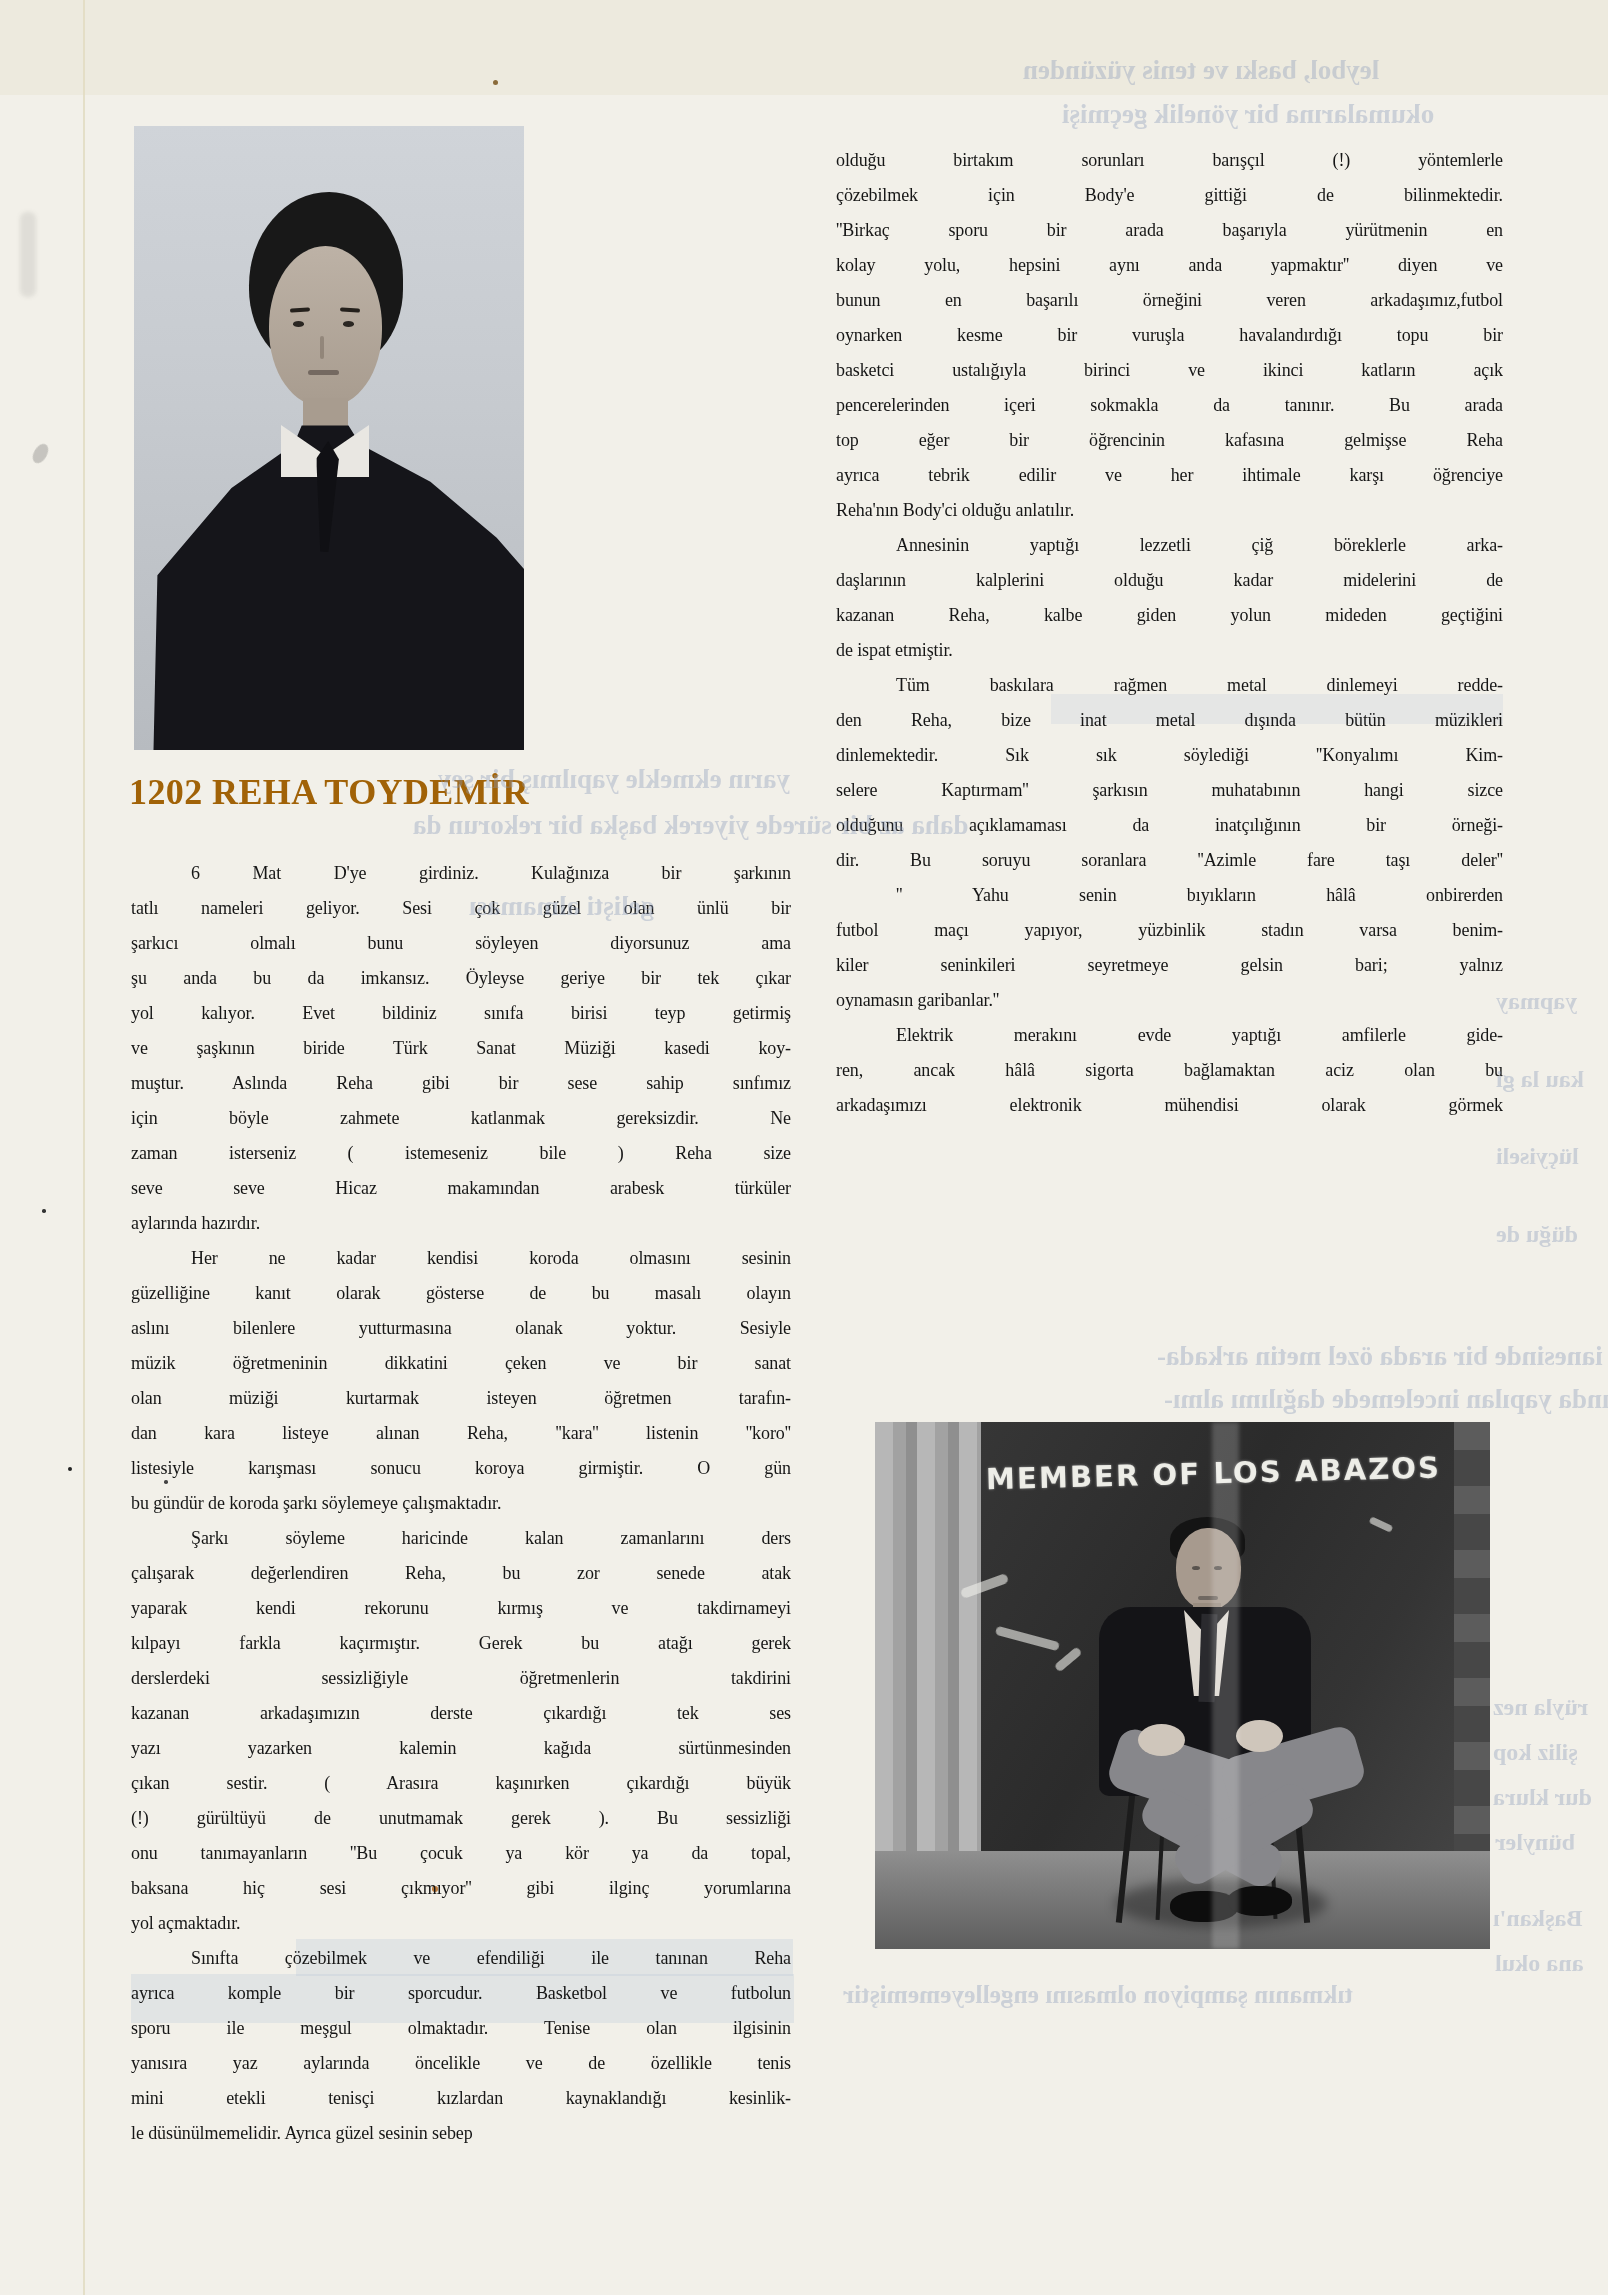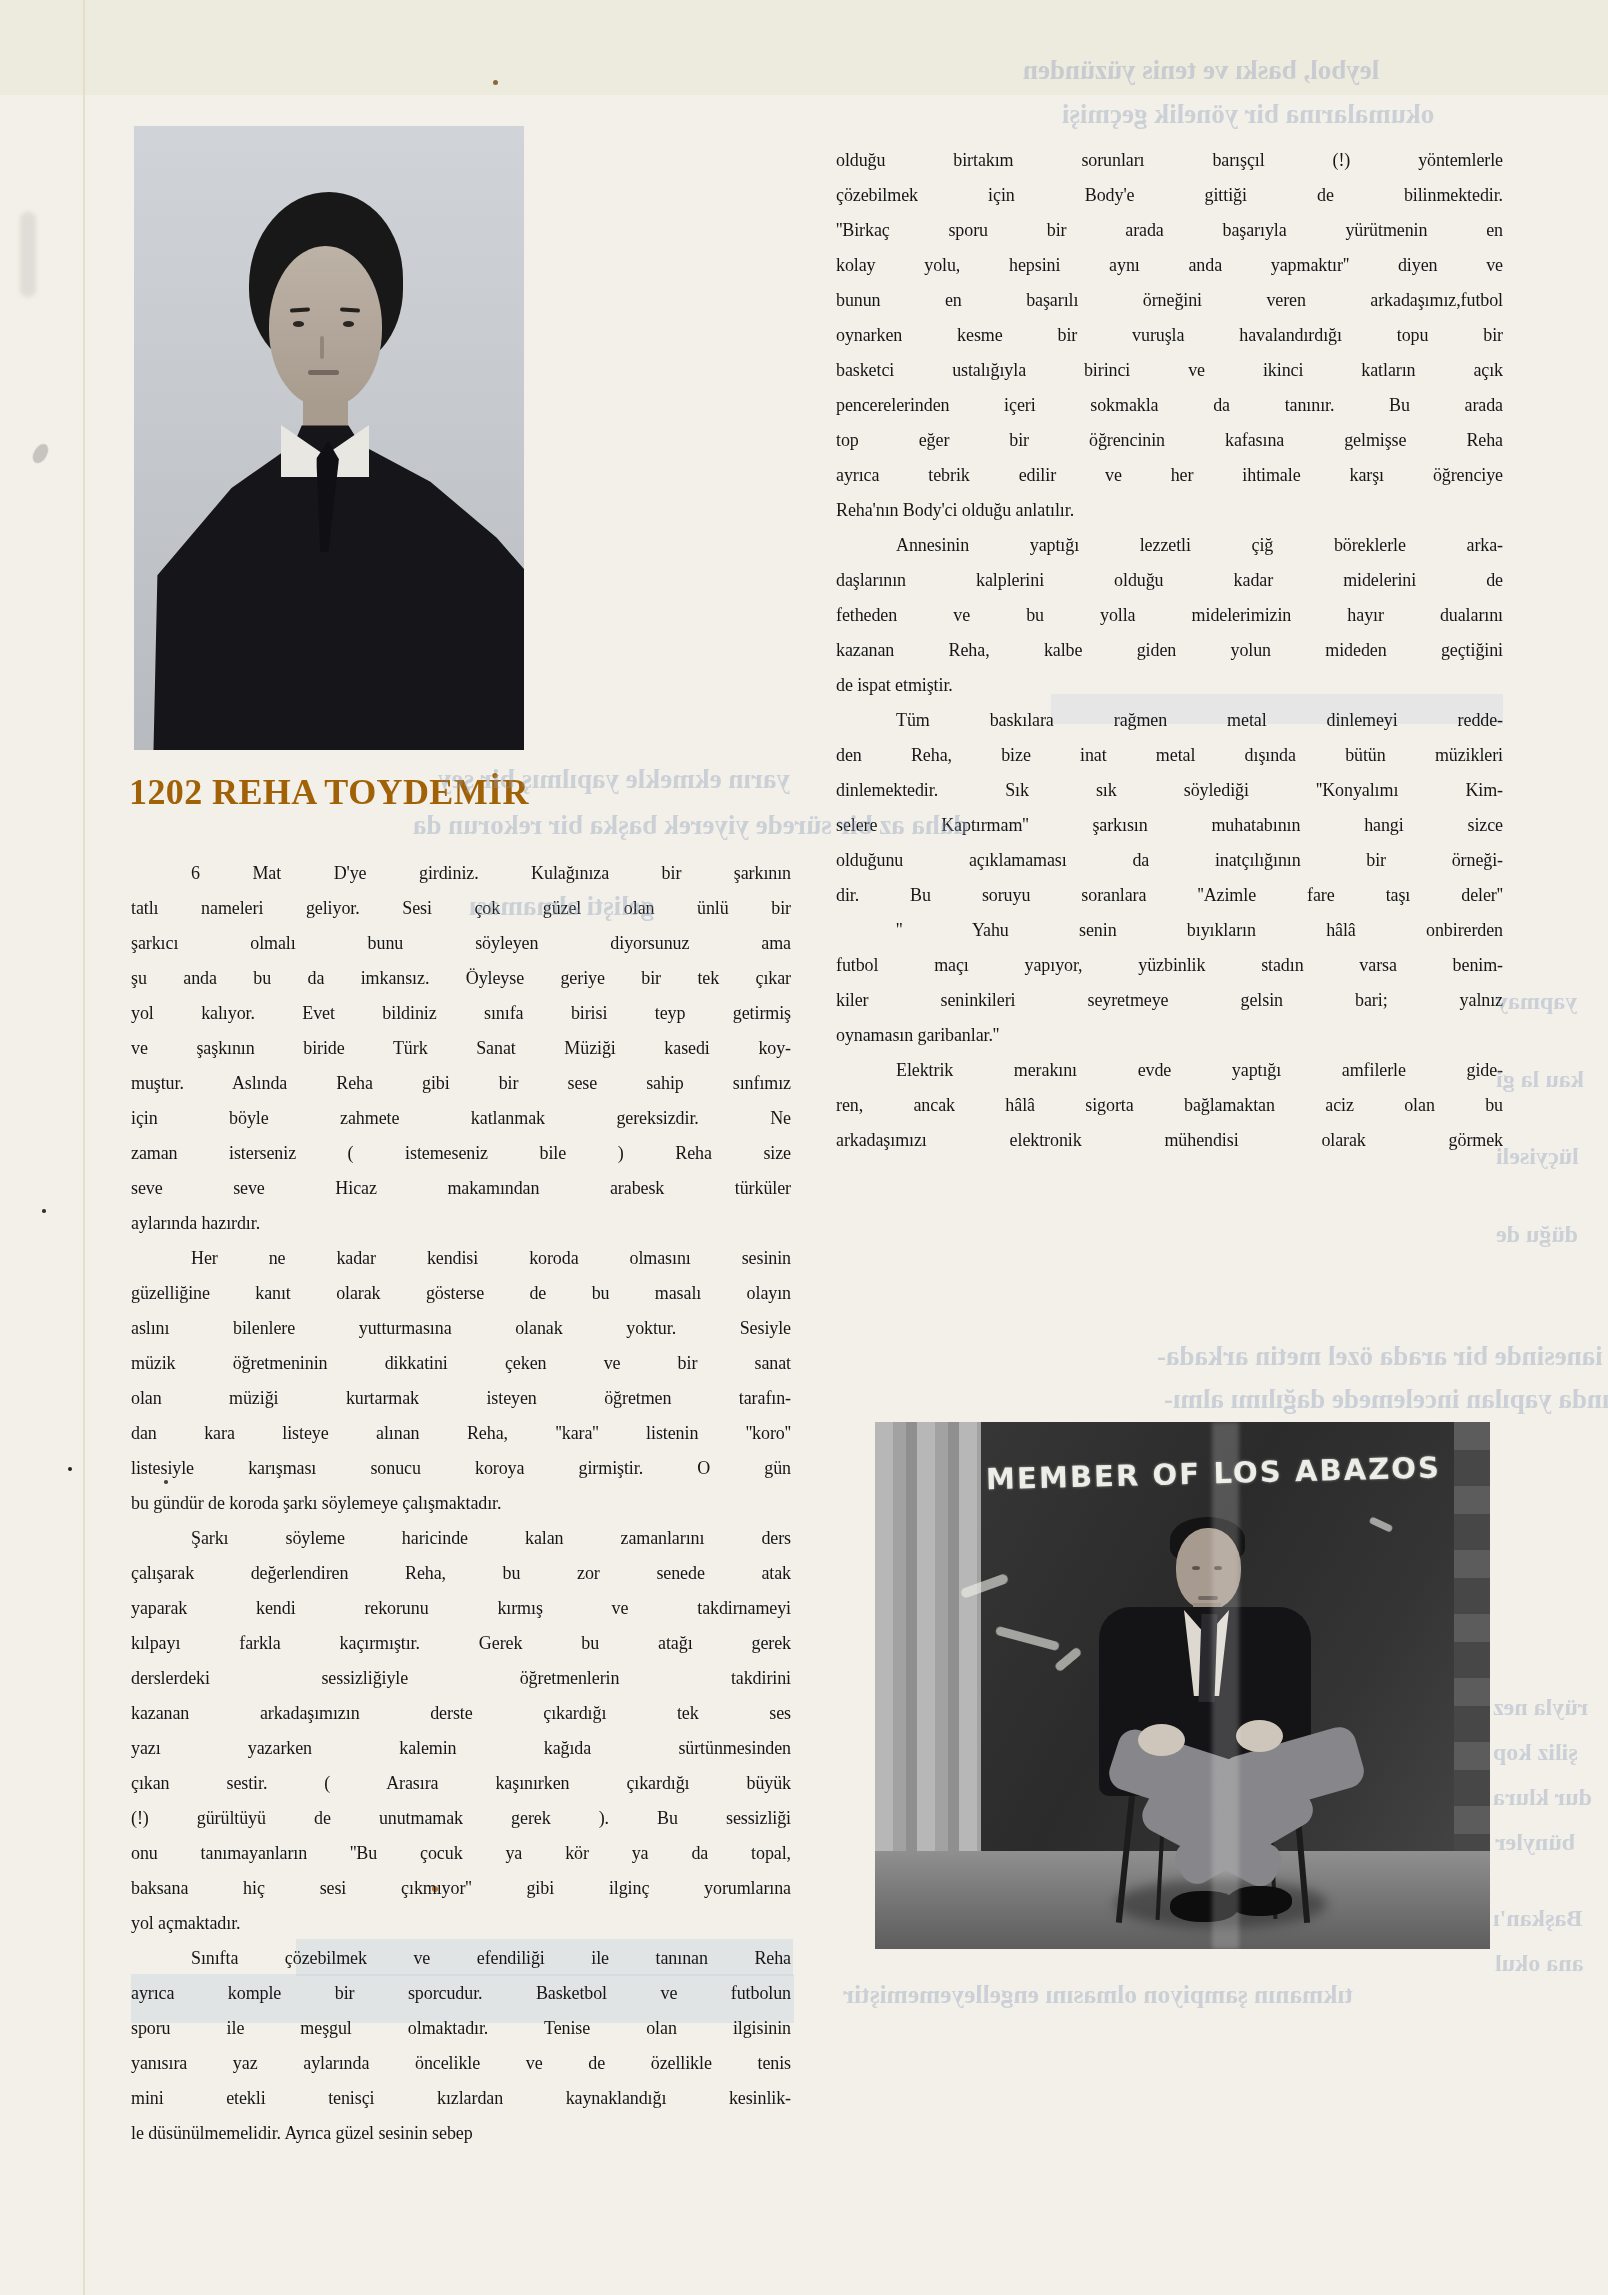--- a/index.html
+++ b/index.html
@@ -196,21 +196,20 @@
         <div class="ln">oynarken kesme bir vuruşla havalandırdığı topu bir</div>
         <div class="ln">basketci ustalığıyla birinci ve ikinci katların açık</div>
         <div class="ln">pencerelerinden içeri sokmakla da tanınır. Bu arada</div>
         <div class="ln">top eğer bir öğrencinin kafasına gelmişse Reha</div>
         <div class="ln">ayrıca tebrik edilir ve her ihtimale karşı öğrenciye</div>
         <div class="ln last">Reha'nın Body'ci olduğu anlatılır.</div>
       </div>
     <div class="para">
         <div class="ln ind">Annesinin yaptığı lezzetli çiğ böreklerle arka-</div>
         <div class="ln">daşlarının kalplerini olduğu kadar midelerini de</div>
-        <div class="ln">fetheden ve bu yolla midelerimizin hayır dualarını</div>
         <div class="ln">kazanan Reha, kalbe giden yolun mideden geçtiğini</div>
         <div class="ln last">de ispat etmiştir.</div>
       </div>
     <div class="para">
         <div class="ln ind">Tüm baskılara rağmen metal dinlemeyi redde-</div>
         <div class="ln">den Reha, bize inat metal dışında bütün müzikleri</div>
         <div class="ln">dinlemektedir. Sık sık söylediği ''Konyalımı Kim-</div>
         <div class="ln">selere Kaptırmam'' şarkısın muhatabının hangi sizce</div>
         <div class="ln">olduğunu açıklamaması da inatçılığının bir örneği-</div>
         <div class="ln">dir. Bu soruyu soranlara ''Azimle fare taşı deler''</div>

